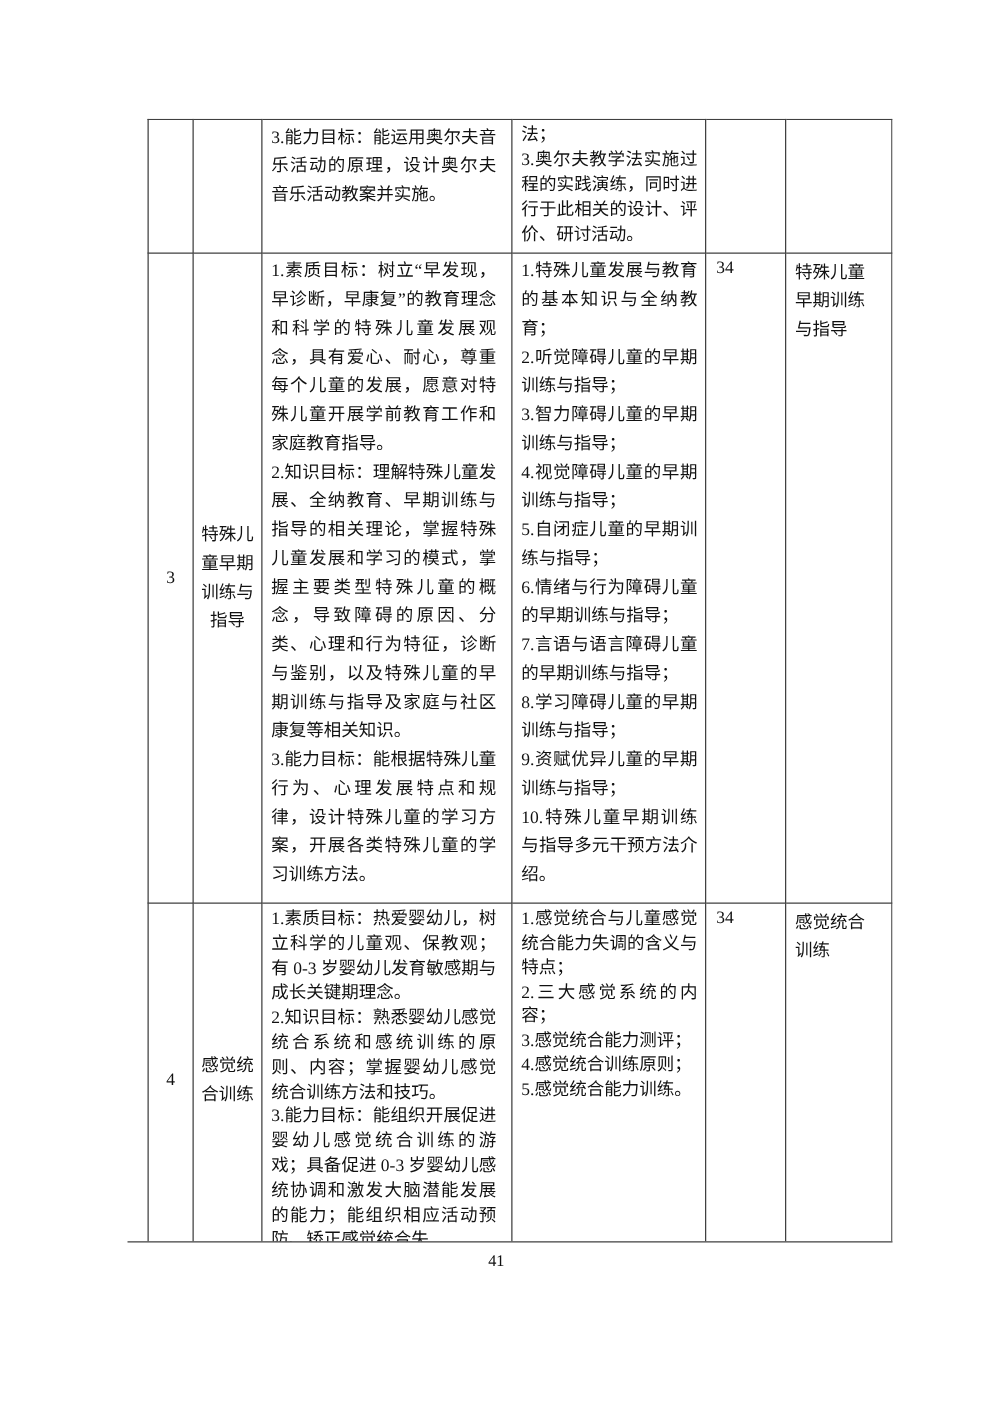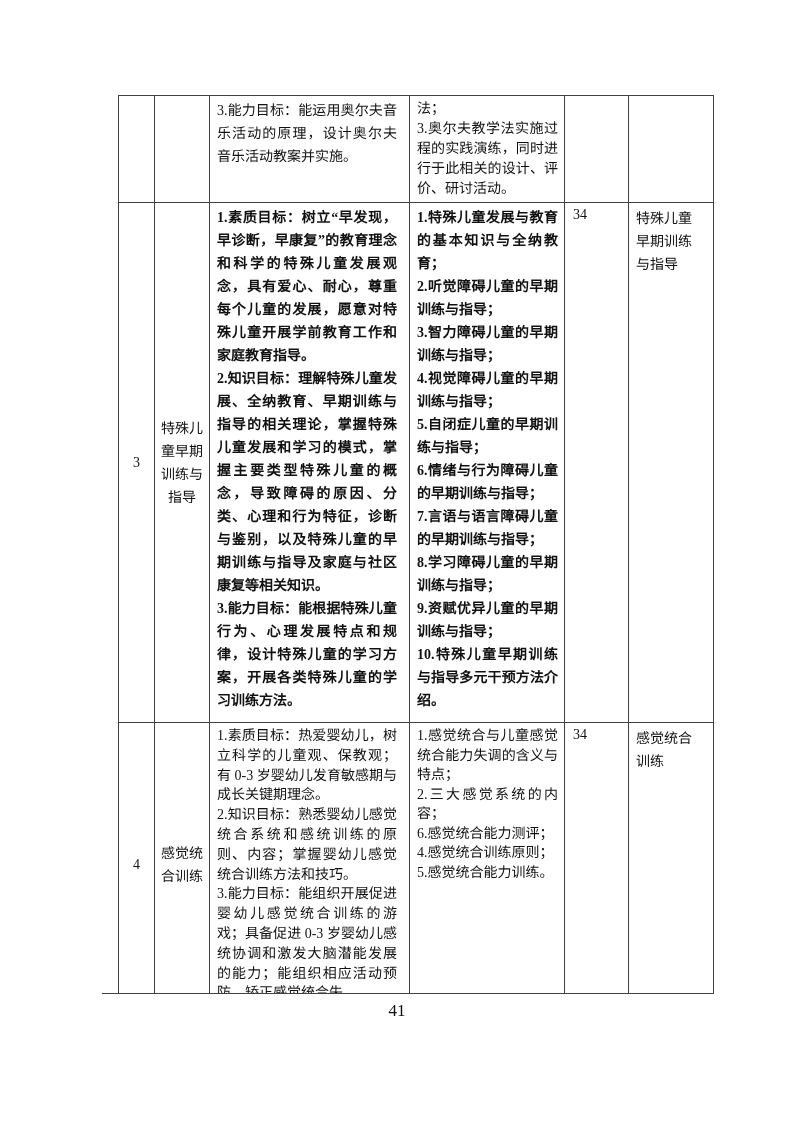--- a/index.html
+++ b/index.html
@@ -57,28 +57,28 @@
     padding:4px 4px 4px 8px;
   }
   td.c-ref{
     padding:4px 18px 4px 7px;
     line-height:23px;
   }
   tr.ra{height:101px;}
   tr.rb{height:520px;}
   tr.ra .c-obj{line-height:23px;}
   tr.ra .c-cont{line-height:20px;}
-  tr.rb .c-obj,tr.rb .c-cont{line-height:23px;font-weight:bold;}
+  tr.rb .c-obj,tr.rb .c-cont{line-height:23px;}
   tr.rc .c-obj{line-height:19.8px;font-family:Liberation Serif, serif;}
   tr.rc .c-cont{line-height:19.5px;}
   .pagenum{
     position:absolute;
     top:1001px;left:0;right:0;
     text-align:center;
-    font-size:17px;
+    font-size:13px;
     color:#111111;
   }
 </style>
 </head>
 <body>
 
 <div class="page">
   <div class="table-wrap">
     <table class="curriculum">
       <colgroup>
@@ -119,21 +119,21 @@
           <td class="c-ref">特殊儿童早期训练与指导</td>
         </tr>
         <tr class="rc">
           <td class="c-no">4</td>
           <td class="c-course">感觉统合训练</td>
           <td class="c-obj">1.素质目标：热爱婴幼儿，树立科学的儿童观、保教观；有 0-3 岁婴幼儿发育敏感期与成长关键期理念。
 2.知识目标：熟悉婴幼儿感觉统合系统和感统训练的原则、内容；掌握婴幼儿感觉统合训练方法和技巧。
 3.能力目标：能组织开展促进婴幼儿感觉统合训练的游戏；具备促进 0-3 岁婴幼儿感统协调和激发大脑潜能发展的能力；能组织相应活动预防、矫正感觉统合失</td>
           <td class="c-cont">1.感觉统合与儿童感觉统合能力失调的含义与特点；
 2.三大感觉系统的内容；
-6.感觉统合能力测评；
+3.感觉统合能力测评；
 4.感觉统合训练原则；
 5.感觉统合能力训练。</td>
           <td class="c-hours">34</td>
           <td class="c-ref">感觉统合训练</td>
         </tr>
       </tbody>
     </table>
   </div>
   <div class="pagenum">41</div>
 </div>

